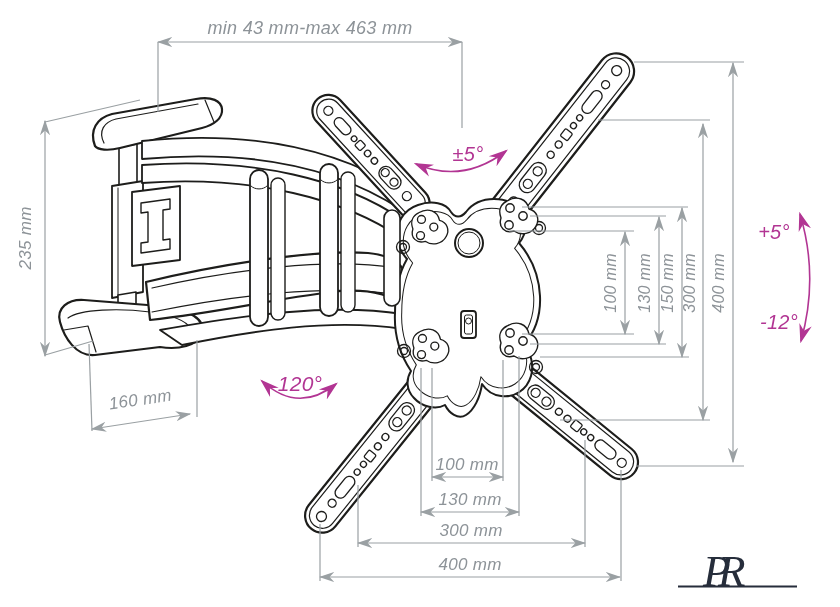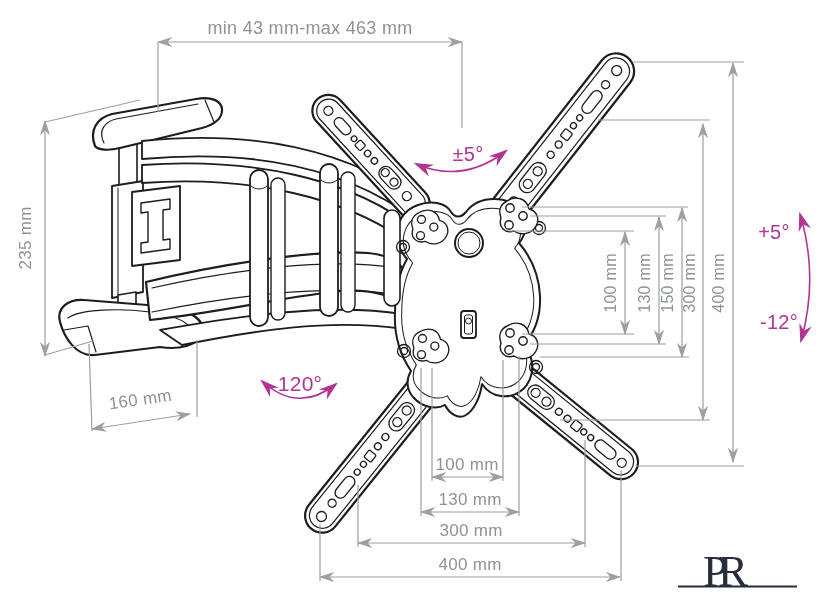--- a/index.html
+++ b/index.html
@@ -1,17 +1,17 @@
 <!DOCTYPE html>
 <html><head>
 <meta charset="utf-8">
 <style>
   html,body{margin:0;padding:0;background:#ffffff;}
   .stage{position:relative;width:840px;height:607px;background:#ffffff;overflow:hidden;
-         font-family:"Liberation Sans",sans-serif;}
+         font-family:"Liberation Sans",sans-serif;font-style:italic;}
   svg text{font-family:"Liberation Sans",sans-serif;letter-spacing:.3px;}
   .dim-text{fill:#8d9398;font-size:17px;}
   .dim-text-sm{fill:#8d9398;font-size:16px;}
   .dim-text-lg{fill:#8d9398;font-size:18px;}
   .mag-text{fill:#b23593;font-size:20px;}
   .mag-text-lg{fill:#b23593;font-size:21px;}
   .logo-text{fill:#262d3b;font-family:"Liberation Serif",serif;font-size:45px;}
 </style>
 </head>
 <body>

